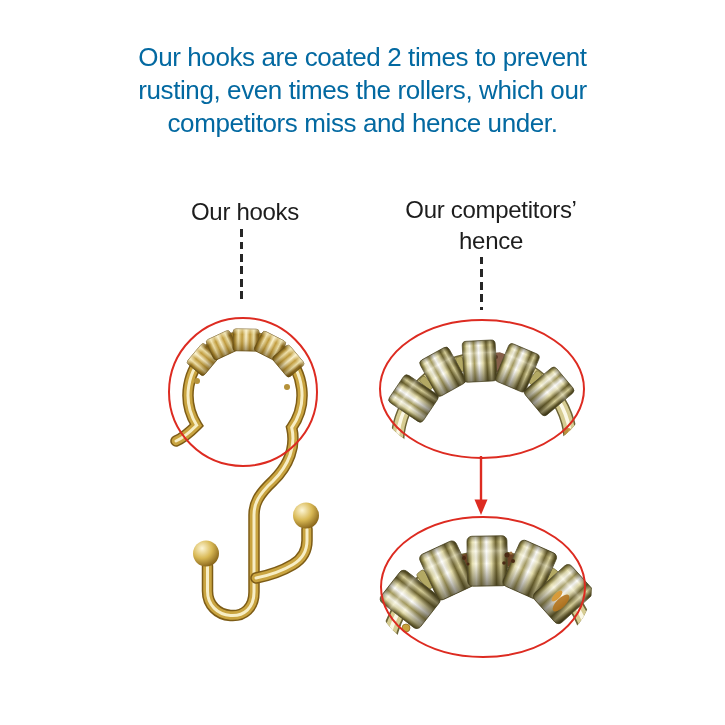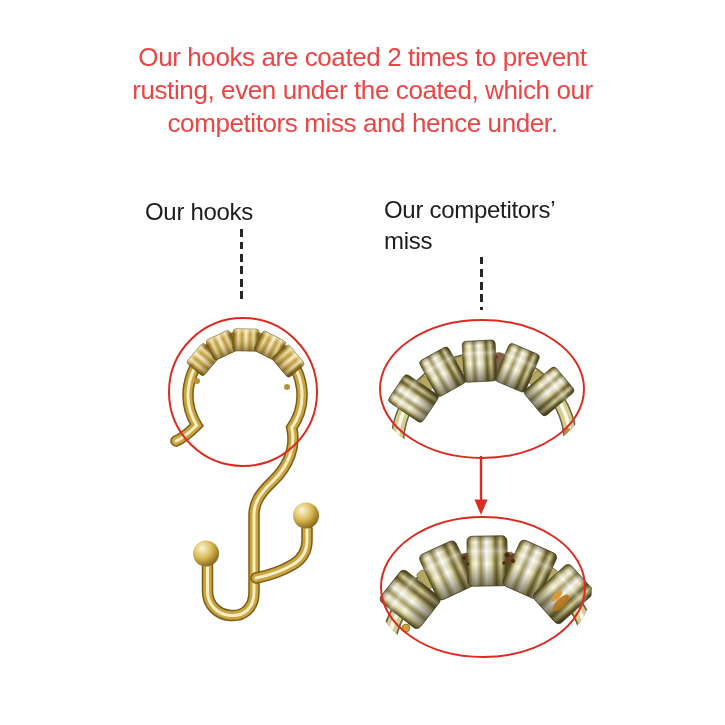--- a/index.html
+++ b/index.html
@@ -2,24 +2,24 @@
 <html><head>
 <meta charset="utf-8">
 <style>
   html,body{margin:0;padding:0;background:#ffffff;}
   .canvas{
     position:relative;width:725px;height:725px;background:#ffffff;overflow:hidden;
     font-family:"Liberation Sans","DejaVu Sans",sans-serif;color:#1d1d1d;
   }
   .headline{
     position:absolute;left:0;top:41px;width:725px;text-align:center;
-    font-size:26px;line-height:33px;letter-spacing:-0.4px;color:#ef4444;
+    font-size:26px;line-height:33px;letter-spacing:-0.4px;color:#0369a1;
   }
   .callout-label{
-    position:absolute;font-size:24px;line-height:31px;
+    position:absolute;text-align:center;font-size:24px;line-height:31px;
     letter-spacing:-0.3px;color:#1d1d1d;
   }
   .label-left{left:145px;top:196px;width:200px;}
   .label-right{left:384px;top:194px;width:214px;}
   .dash{
     position:absolute;width:3.4px;
     background:repeating-linear-gradient(180deg,#262626 0 7.5px,transparent 7.5px 12.5px);
   }
   .dash-left{left:240px;top:229px;height:75px;}
   .dash-right{left:480px;top:257px;height:53px;}
@@ -38,30 +38,30 @@
   .b3{fill:none;stroke:#fbf8e6;stroke-linecap:round;}
   .red{fill:none;stroke:#dd2b21;stroke-width:2;}
 </style>
 </head>
 <body>
 
 <div class="canvas">
 
   <div class="headline">
     <div>Our hooks are coated 2 times to prevent</div>
-    <div>rusting, even under the coated, which our</div>
+    <div>rusting, even times the rollers, which our</div>
     <div>competitors miss and hence under.</div>
   </div>
 
   <div class="callout-label label-left">
     <span>Our hooks</span>
   </div>
   <div class="callout-label label-right">
     <div>Our competitors’</div>
-    <div>miss</div>
+    <div>hence</div>
   </div>
 
   <div class="dash dash-left"></div>
   <div class="dash dash-right"></div>
 
   <svg class="fig-left" width="240" height="330" viewBox="0 0 240 330">
     <defs>
       <linearGradient id="beadG" x1="0" y1="0" x2="1" y2="0">
         <stop offset="0" stop-color="#6e5314"></stop>
         <stop offset="0.08" stop-color="#a8852c"></stop>

